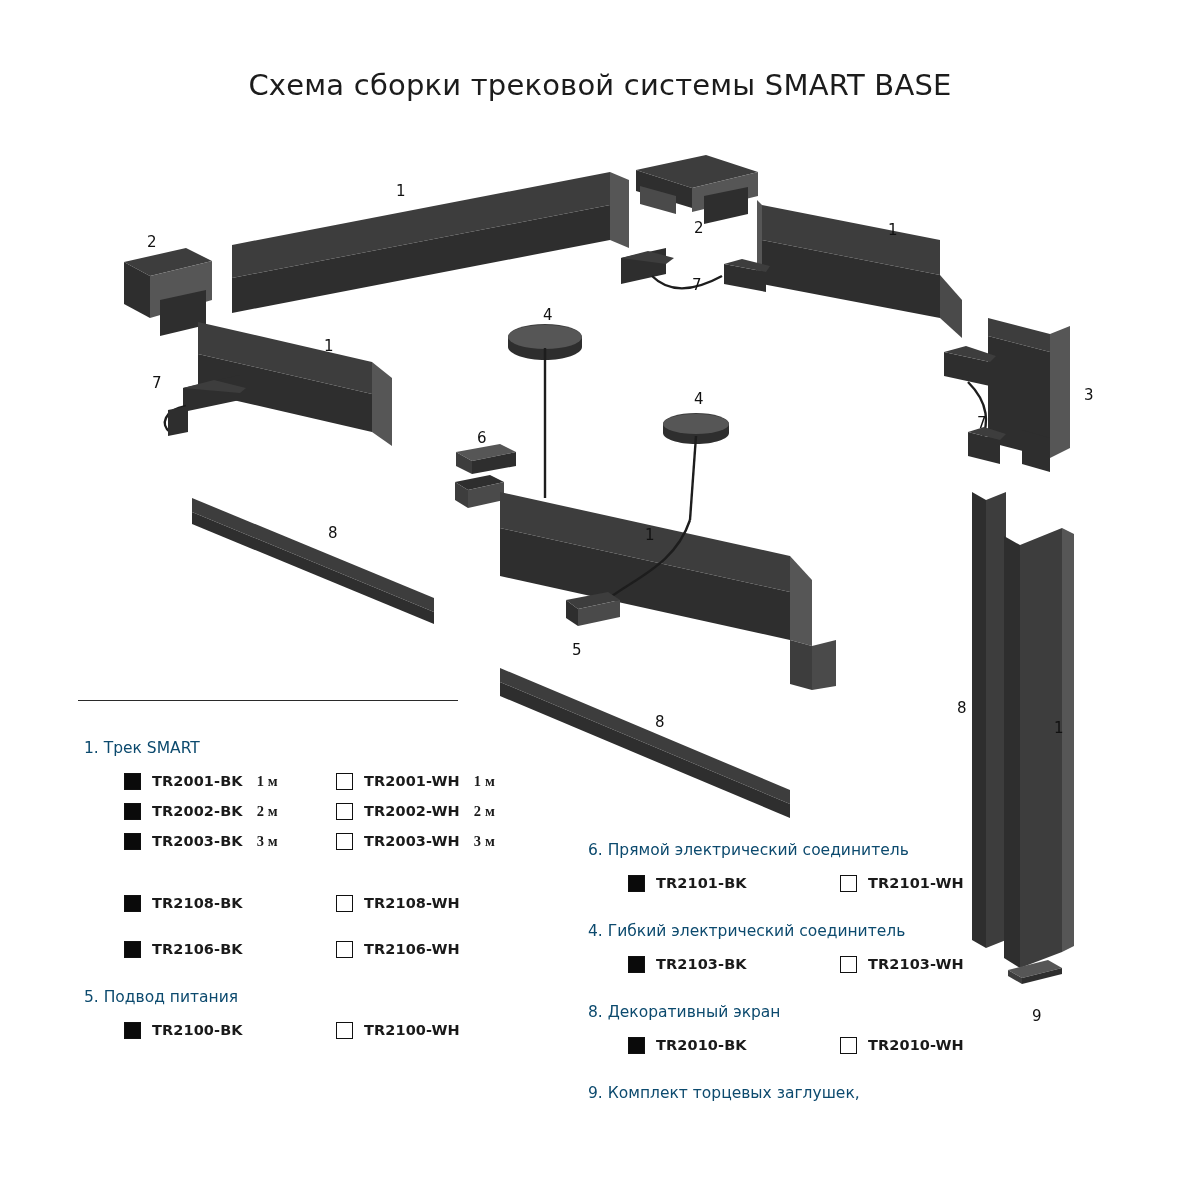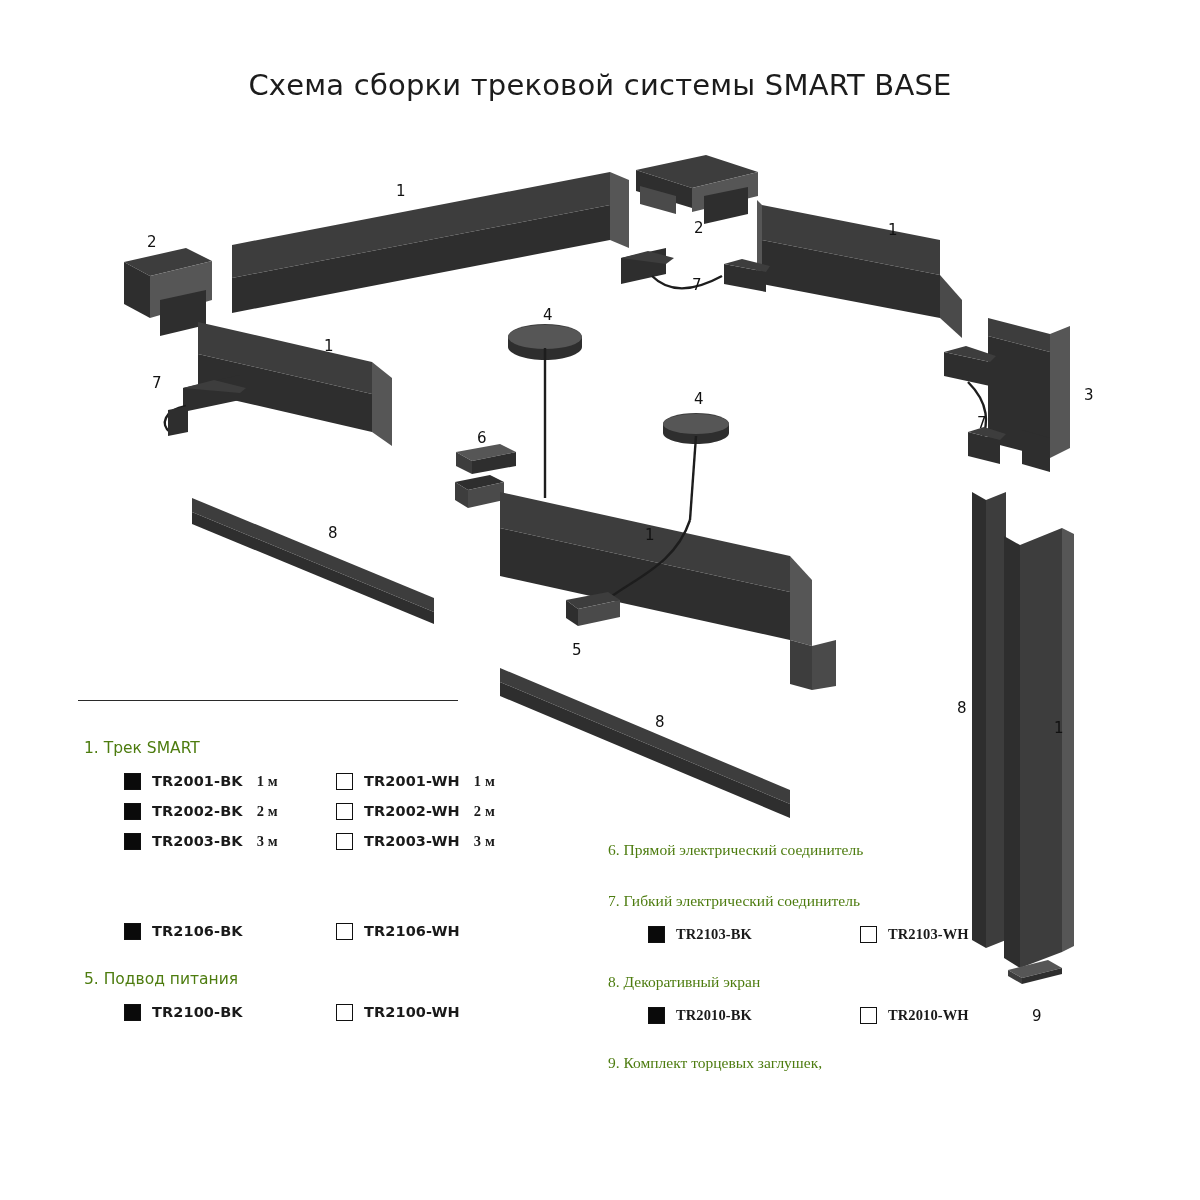--- a/index.html
+++ b/index.html
@@ -59,25 +59,25 @@
     top: 0;
     width: 380px;
     height: 1px;
     background: #2a2a2a;
   }
   .col {
     position: absolute;
     top: 38px;
   }
   .col-left { left: 6px; width: 430px; }
-  .col-right { left: 530px; width: 440px; font-family: Liberation Serif, serif; }
+  .col-right { left: 510px; width: 440px; }
   .group { margin-bottom: 12px; }
   .group-title {
     font-size: 15.5px;
-    color: #4d7c0f;
+    color: #0c4a6e;
     margin: 0 0 14px 0;
     line-height: 1.35;
   }
   .group-title .sub {
     display: block;
     padding-left: 16px;
   }
   .skus {
     display: block;
   }
@@ -330,20 +330,30 @@
           </div>
         </div>
       </div>
 
       <div class="block-gap"></div>
 
 
       <div class="block-gap"></div>
 
       <div class="group">
+        <div class="sku-row">
+          <div class="sku first">
+            <span class="swatch bk"></span>
+            <span>TR2108-BK</span>
+          </div>
+          <div class="sku">
+            <span class="swatch wh"></span>
+            <span>TR2108-WH</span>
+          </div>
+        </div>
       </div>
 
       <div class="block-gap"></div>
 
       <div class="group">
         <div class="sku-row">
           <div class="sku first">
             <span class="swatch bk"></span>
             <span>TR2106-BK</span>
           </div>
@@ -368,26 +378,36 @@
             <span>TR2100-WH</span>
           </div>
         </div>
       </div>
     </div>
 
     <div class="col col-right" style="top:140px;">
 
       <div class="group">
         <div class="group-title">6. Прямой электрический соединитель</div>
-      </div>
-
-      <div class="block-gap"></div>
-
-      <div class="group">
-        <div class="group-title">7. Гибкий электрический соединитель</div>
+        <div class="sku-row">
+          <div class="sku first">
+            <span class="swatch bk"></span>
+            <span>TR2101-BK</span>
+          </div>
+          <div class="sku">
+            <span class="swatch wh"></span>
+            <span>TR2101-WH</span>
+          </div>
+        </div>
+      </div>
+
+      <div class="block-gap"></div>
+
+      <div class="group">
+        <div class="group-title">4. Гибкий электрический соединитель</div>
         <div class="sku-row">
           <div class="sku first">
             <span class="swatch bk"></span>
             <span>TR2103-BK</span>
           </div>
           <div class="sku">
             <span class="swatch wh"></span>
             <span>TR2103-WH</span>
           </div>
         </div>

